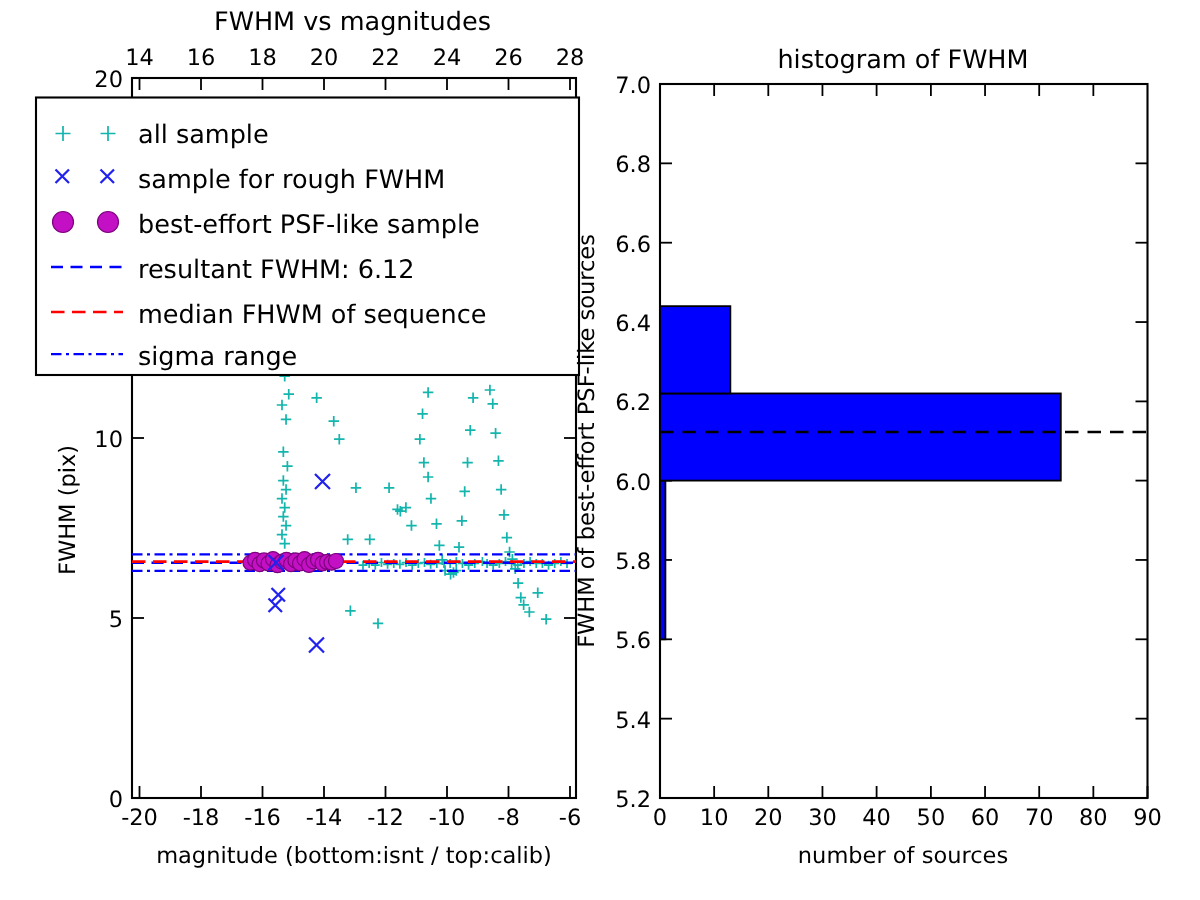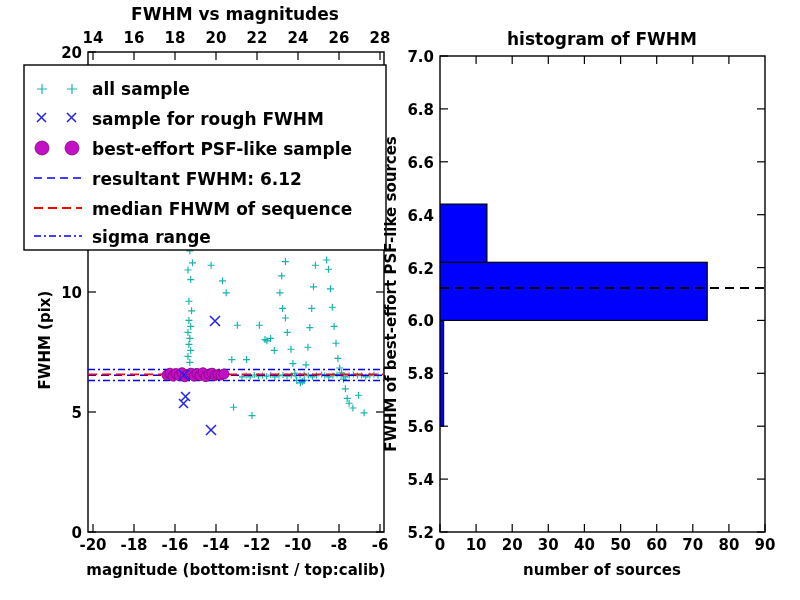--- a/index.html
+++ b/index.html
@@ -13,21 +13,20 @@
     position: relative;
     overflow: hidden;
     font-family: "DejaVu Sans", sans-serif;
     color: #000000;
   }
   .fig {
     position: absolute;
     left: 0; top: 0;
     width: 712px;
     height: 600px;
-    font-weight: bold;
   }
   svg { display: block; }
   text { font-family: "DejaVu Sans", sans-serif; fill: #000000; }
   .tick-lbl { font-size: 15px; }
   .axis-lbl { font-size: 15px; }
   .title-lbl { font-size: 17px; }
   .legend-lbl { font-size: 17px; }
   .frame {
     fill: none;
     stroke: #000000;

